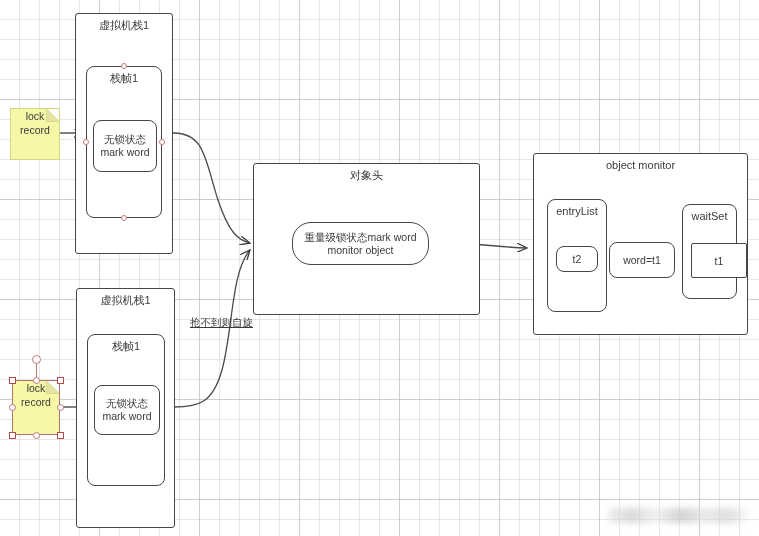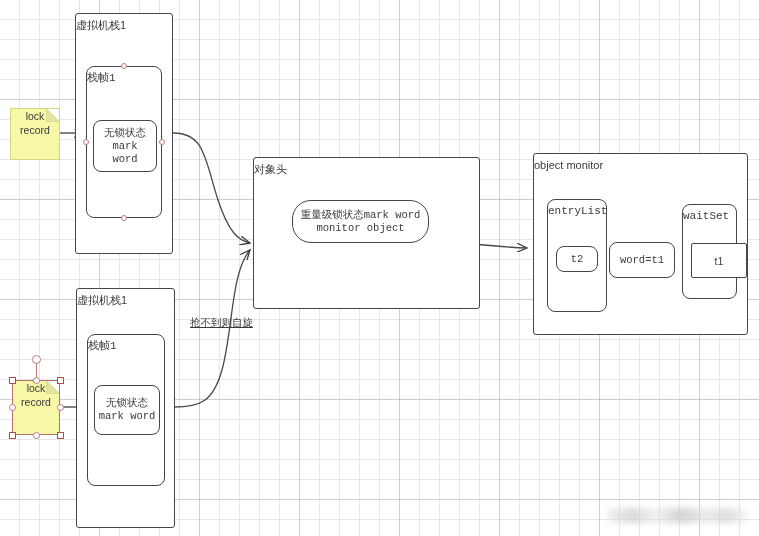--- a/index.html
+++ b/index.html
@@ -28,40 +28,39 @@
     box-sizing: border-box;
     border: 1.4px solid #464646;
     background: #ffffff;
     border-radius: 3px;
   }
   .box-title {
     position: absolute;
     top: 5px;
     left: 0;
     right: 0;
-    text-align: left;
+    text-align: center;
     font-size: 11px;
     line-height: 13px;
     color: #3a3a3a;
     white-space: nowrap;
   }
   .box-label {
     position: absolute;
     left: 0; right: 0; top: 50%;
     transform: translateY(-50%);
     text-align: center;
     font-size: 10.5px;
     line-height: 13px;
     color: #3a3a3a;
     padding: 0 3px;
     box-sizing: border-box;
   }
   .rounded {
     border-radius: 8px;
-    font-family: Liberation Mono, monospace;
   }
   .note {
     position: absolute;
     box-sizing: border-box;
     background: #f7f7a8;
     border: 1px solid #d6d67e;
     font-size: 10.5px;
     line-height: 14px;
     color: #3a3a3a;
     text-align: center;
@@ -242,25 +241,25 @@
     <div class="box-title">栈帧1</div>
   </div>
 
   <div class="box rounded" style="left:94px; top:385px; width:66px; height:50px;">
     <div class="box-label">
       <div>无锁状态</div>
       <div>mark word</div>
     </div>
   </div>
 
-  <div class="box" style="left:253px; top:157px; width:227px; height:152px;">
+  <div class="box" style="left:253px; top:163px; width:227px; height:152px;">
     <div class="box-title">对象头</div>
   </div>
 
-  <div class="box rounded" style="left:292px; top:200px; width:137px; height:43px;border-radius:19px;">
+  <div class="box rounded" style="left:292px; top:222px; width:137px; height:43px;border-radius:19px;">
     <div class="box-label">
       <div>重量级锁状态mark word</div>
       <div>monitor object</div>
     </div>
   </div>
 
   <div class="box" style="left:533px; top:153px; width:215px; height:182px;">
     <div class="box-title">object monitor</div>
   </div>
 

